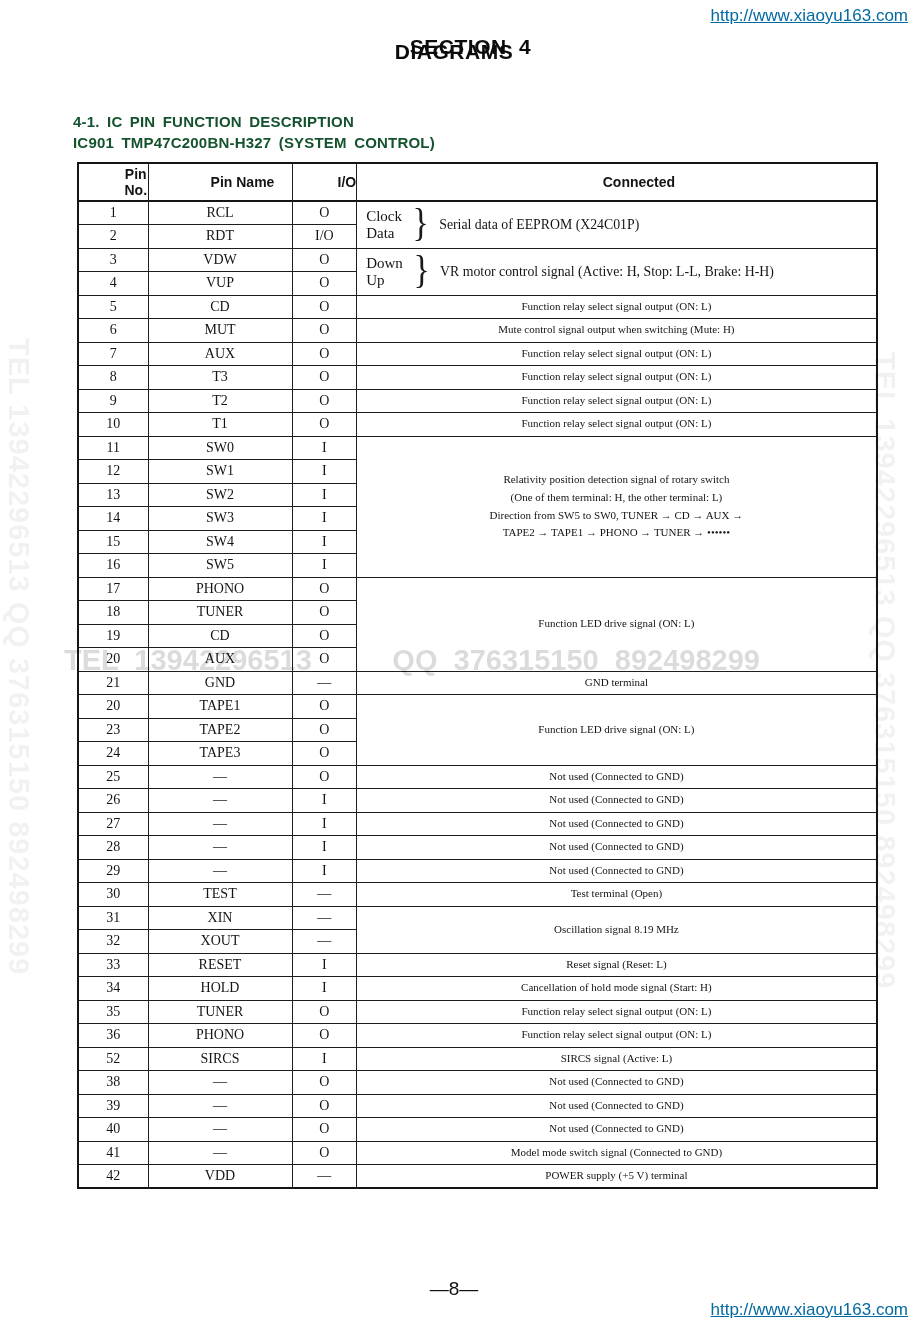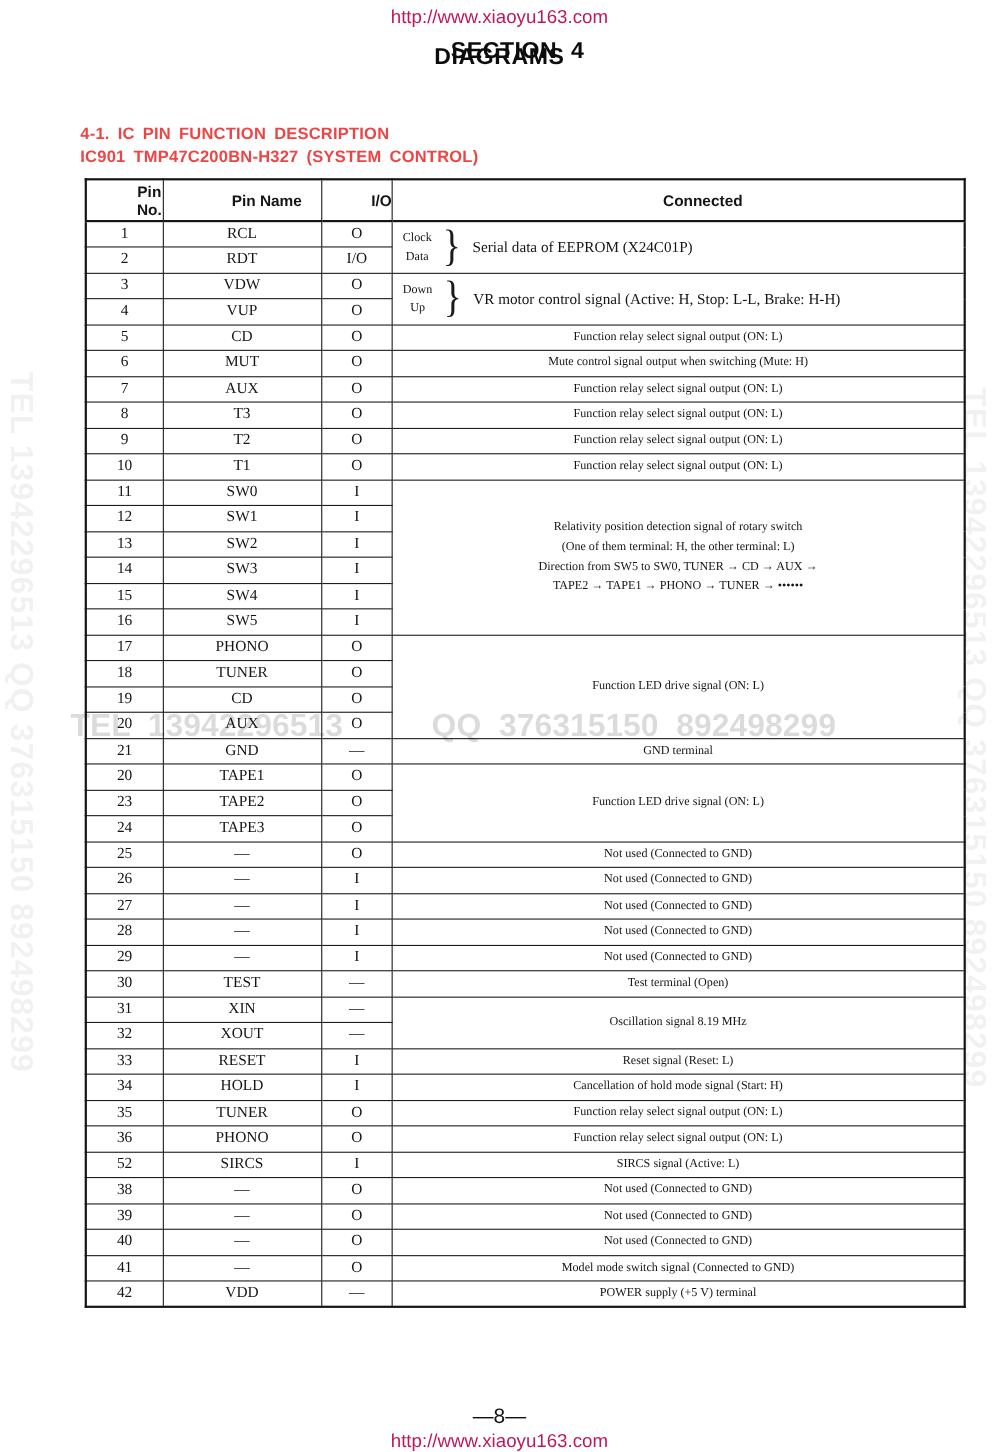--- a/index.html
+++ b/index.html
@@ -12,50 +12,50 @@
   .wm-title { left:25px; right:42px; top:92px; display:flex; justify-content:space-between;
               font-size:57px; color:rgba(0,0,0,0.10); letter-spacing:1px; white-space:pre; }
   .wm-middle { left:64px; top:644px; font-size:29px; color:rgba(0,0,0,0.14); white-space:pre; z-index:5; }
   .wm-bottom { left:58px; top:1166px; font-size:56px; color:rgba(0,0,0,0.07); letter-spacing:4px; white-space:pre; }
   .wm-side { top:338px; writing-mode:vertical-rl; font-size:29px; color:rgba(0,0,0,0.055);
              letter-spacing:1px; white-space:pre; height:640px; }
   .wm-left { left:2px; }
   .wm-right { left:868px; top:352px; }
 
   
-  .top-url, .bottom-url { position:absolute; left:0; right:0; text-align:center;
-        color:#be185d; font-size:17px; font-family:"Liberation Sans", sans-serif; z-index:2; }
+  .top-url, .bottom-url { position:absolute; left:0; right:0; text-align:right;
+        color:#0369a1; font-size:17px; font-family:"Liberation Sans", sans-serif; z-index:2;text-decoration:underline; }
   .top-url { top:6px; }
   .bottom-url { top:1300px; }
   .section-title, .section-subtitle { position:absolute; left:0; right:0; text-align:center;
         font-family:"Liberation Sans", sans-serif; font-weight:bold; font-size:21px;
         color:#0c0c0c; z-index:3; word-spacing:6px; letter-spacing:0.5px; }
   .section-title { top:35px;margin-left:33px; }
   .section-subtitle { top:40px; }
   .heading { position:absolute; left:73px; font-family:"Liberation Sans", sans-serif;
-        font-weight:bold; font-size:15px; color:#ef4444; z-index:3; word-spacing:3px; letter-spacing:0.2px; }
+        font-weight:bold; font-size:15px; color:#14532d; z-index:3; word-spacing:3px; letter-spacing:0.2px; }
   .heading1 { top:113px; }
   .heading2 { top:134px; }
   .page-number { position:absolute; left:0; right:0; top:1278px; text-align:center;
         font-size:19px; color:#111; font-family:"Liberation Sans", sans-serif; z-index:2; }
 
   
   table.pin-table { position:absolute; left:77px; top:162px; border-collapse:collapse;
         table-layout:fixed; z-index:2; background:transparent;
         border:2px solid #141414; }
   .pin-table th, .pin-table td { border:1px solid #1d1d1d; color:#141414; }
   .pin-table thead th { height:38px; font-family:"Liberation Sans", sans-serif;
         font-weight:bold; font-size:14px; text-align:center; border-bottom:2px solid #151515;padding-left:45px; }
   .pin-table tbody tr { height:23.5px; }
   .pin-table tbody td { font-size:14px; text-align:center; vertical-align:middle; }
   .pin-table tbody tr.group-start td { border-top:1.6px solid #151515; }
   td.c-func { text-align:left; padding:2px 9px; }
   .func-line { font-size:11px; line-height:17.6px; white-space:nowrap; }
   .brace-wrap { display:flex; align-items:center; gap:9px; }
-  .brace-labels { font-size:11px; line-height:17px; text-align:center; }
+  .brace-labels { font-size:15px; line-height:17px; text-align:left; }
   .brace-glyph { font-size:40px; font-weight:400; line-height:1;
         transform:scaleX(0.85); margin-top:-3px; color:#1a1a1a; }
   .func-text { font-size:13.8px; }
 </style>
 </head>
 <body>
 
 <div class="page">
 
   <div class="wm wm-title">

